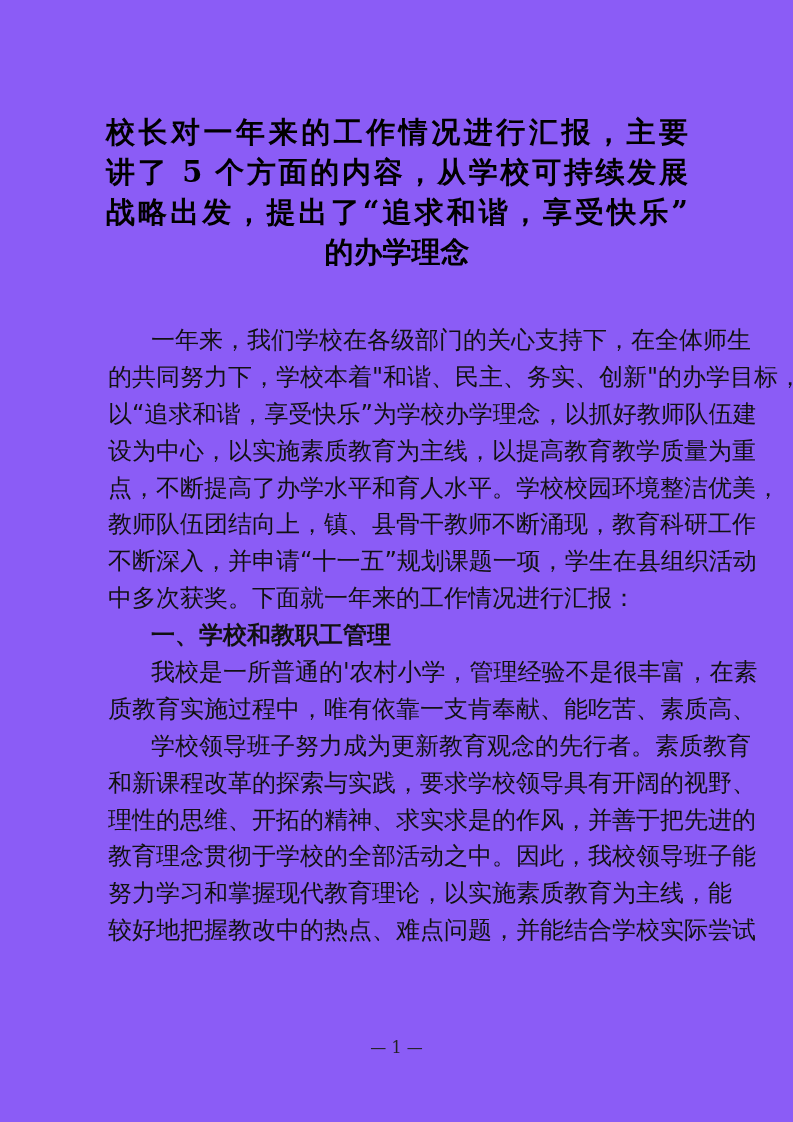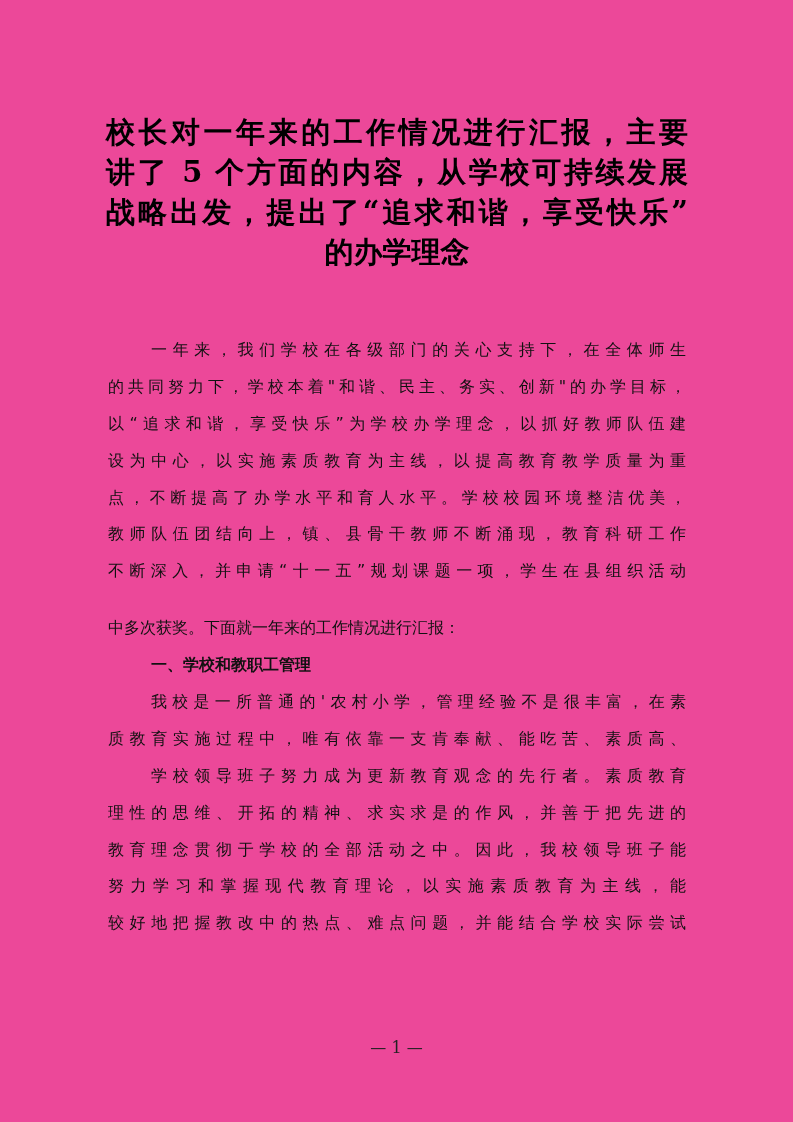--- a/index.html
+++ b/index.html
@@ -1,31 +1,31 @@
 <!DOCTYPE html>
 <html><head>
 <meta charset="utf-8">
 <style>
   html, body { margin: 0; padding: 0; background: #ffffff; }
   body { width: 793px; height: 1122px; position: relative; overflow: hidden; color: #000; }
-  .page { position: absolute; left: 0; top: 0; width: 793px; height: 1122px; background: #ec4899; }
+  .page { position: absolute; left: 0; top: 0; width: 793px; height: 1122px; background: #8b5cf6; }
   .title {
     position: absolute; left: 106px; top: 112px; width: 582px;
     font-family: "DejaVu Serif", "Liberation Serif", serif;
     font-weight: bold; font-size: 29px; line-height: 40px;
   }
   .title .tl { display: block; height: 40px; white-space: nowrap; text-align: justify; text-align-last: justify; }
   .title .tl.center { text-align-last: center; }
   .body {
-    position: absolute; left: 108px; top: 332px; width: 578px;
+    position: absolute; left: 108px; top: 322px; width: 578px;
     font-family: "DejaVu Sans", "Liberation Sans", sans-serif;
-    font-size: 16px; line-height: 36.9px; color: #111;
+    font-size: 24px; line-height: 36.9px; color: #111;
   }
   .line { display: block; height: 36.9px; white-space: nowrap; text-align: justify; text-align-last: justify; }
-  .line.last { text-align-last: left; margin-top: 20px; }
+  .line.last { text-align-last: left; }
   .line.indent { padding-left: 43px; }
   .heading { display: block; height: 36.9px; padding-left: 43px; font-weight: bold; font-family: Liberation Sans, sans-serif; }
   .footer {
     position: absolute; left: 0; width: 793px; top: 1038px; text-align: center;
     font-family: "DejaVu Serif", "Liberation Serif", serif; font-size: 16px; color: #222;
   }
 </style>
 </head>
 <body>
 
@@ -52,20 +52,21 @@
 
     <span class="heading">一、学校和教职工管理</span>
 
     <div>
       <span class="line indent">我校是一所普通的'农村小学，管理经验不是很丰富，在素</span>
       <span class="line">质教育实施过程中，唯有依靠一支肯奉献、能吃苦、素质高、</span>
     </div>
 
     <div>
       <span class="line indent">学校领导班子努力成为更新教育观念的先行者。素质教育</span>
+      <span class="line">和新课程改革的探索与实践，要求学校领导具有开阔的视野、</span>
       <span class="line">理性的思维、开拓的精神、求实求是的作风，并善于把先进的</span>
       <span class="line">教育理念贯彻于学校的全部活动之中。因此，我校领导班子能</span>
       <span class="line">努力学习和掌握现代教育理论，以实施素质教育为主线，能</span>
       <span class="line">较好地把握教改中的热点、难点问题，并能结合学校实际尝试</span>
     </div>
   </div>
 
   <div class="footer">— 1 —</div>
 </div>
 

